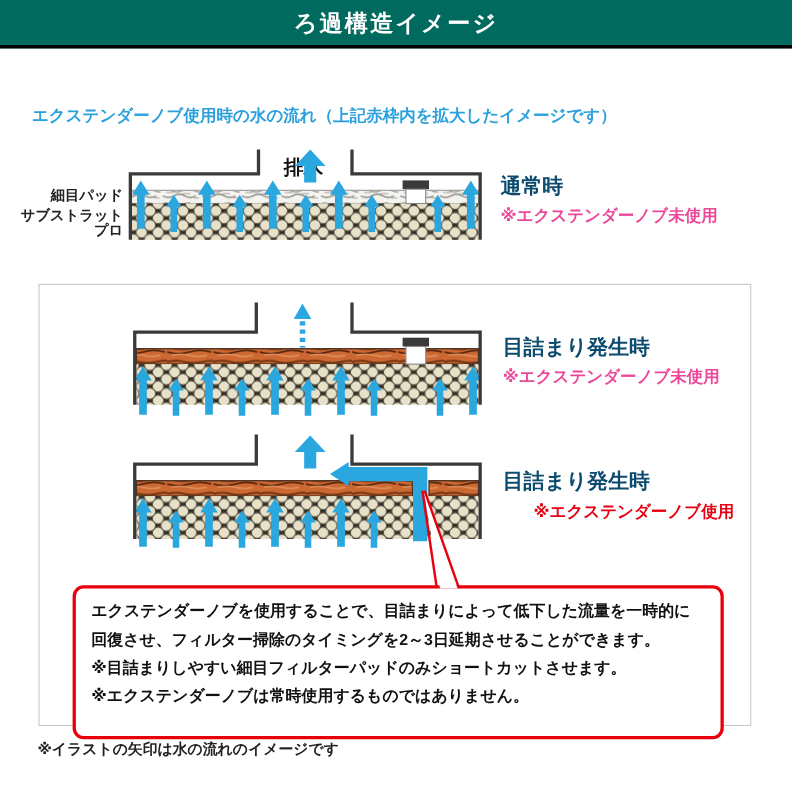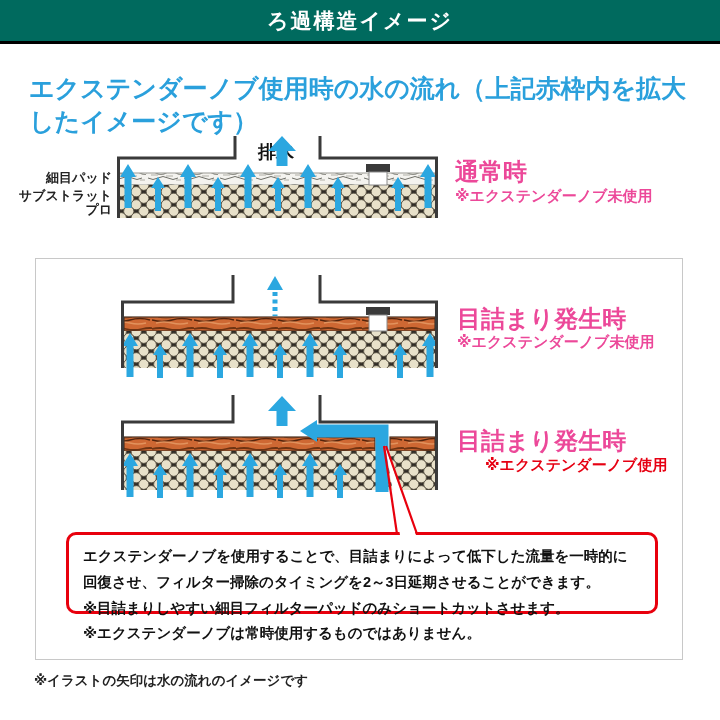--- a/index.html
+++ b/index.html
@@ -4,42 +4,42 @@
 <style>
   html,body{margin:0;padding:0;background:#fff;}
   body{width:720px;height:720px;position:relative;overflow:hidden;
        font-family:"Liberation Sans","DejaVu Sans",sans-serif;color:#222;}
   .abs{position:absolute;}
   
   .header{top:0;left:0;width:720px;height:41px;background:#006a5e;
           border-bottom:3px solid #000000;display:flex;align-items:center;justify-content:center;}
   .header-title{color:#fff;font-size:21px;font-weight:bold;letter-spacing:2px;}
   
-  .blue-heading{top:72px;left:29px;width:680px;font-size:25px;font-weight:bold;color:#2aa0dc;}
+  .blue-heading{top:96px;left:29px;width:680px;font-size:15px;font-weight:bold;color:#2aa0dc;}
   
   .drain-label{top:110px;left:258px;font-size:18px;font-weight:bold;color:#111;margin-top:30px;}
   
   .layer-label{font-size:13px;font-weight:bold;color:#222;text-align:right;}
   .lbl-finepad{top:169px;left:20px;width:92px;}
   .lbl-substrate{top:189px;left:10px;width:102px;line-height:1.08;}
   .prewrap{white-space:pre-line;}
   
-  .status{font-size:24px;font-weight:bold;color:#ec4899;}
+  .status{font-size:19px;font-weight:bold;color:#0c4a6e;}
   .subnote{font-size:15px;font-weight:bold;color:#ec4899;}
   .red-text{color:#e60012;margin-left:28px;}
   .cap1-status{top:156px;left:455px;}
   .cap1-note{top:187px;left:455px;}
   .cap2-status{top:303px;left:457px;}
   .cap2-note{top:333px;left:457px;}
   .cap3-status{top:425px;left:457px;}
   .cap3-note{top:456px;left:457px;}
   
   .outer-box{top:258px;left:35px;width:648px;height:402px;border:1px solid #c8c8c8;
              box-sizing:border-box;background:transparent;}
-  .callout-box{top:532px;left:66px;width:592px;height:82px;border:3px solid #e8000d;
+  .callout-box{top:532px;left:66px;width:592px;height:140px;border:3px solid #e8000d;
                border-radius:10px;box-sizing:border-box;background:#fff;padding:9px 14px 0 14px;z-index:3;}
   .callout-text{font-size:14.5px;font-weight:bold;line-height:1.78;color:#111;margin:0;}
   
   .footnote{top:672px;left:34px;font-size:13.5px;font-weight:bold;color:#222;}
   
   .diag{z-index:2;}
   .overlay{top:0;left:0;z-index:4;pointer-events:none;}
 </style>
 </head>
 <body>

